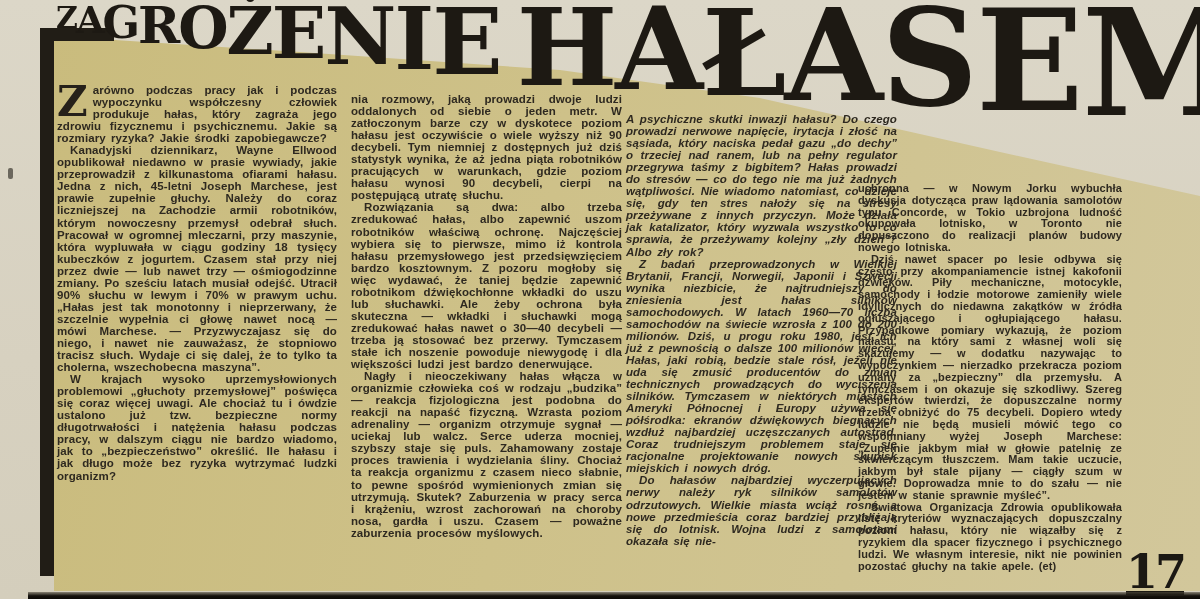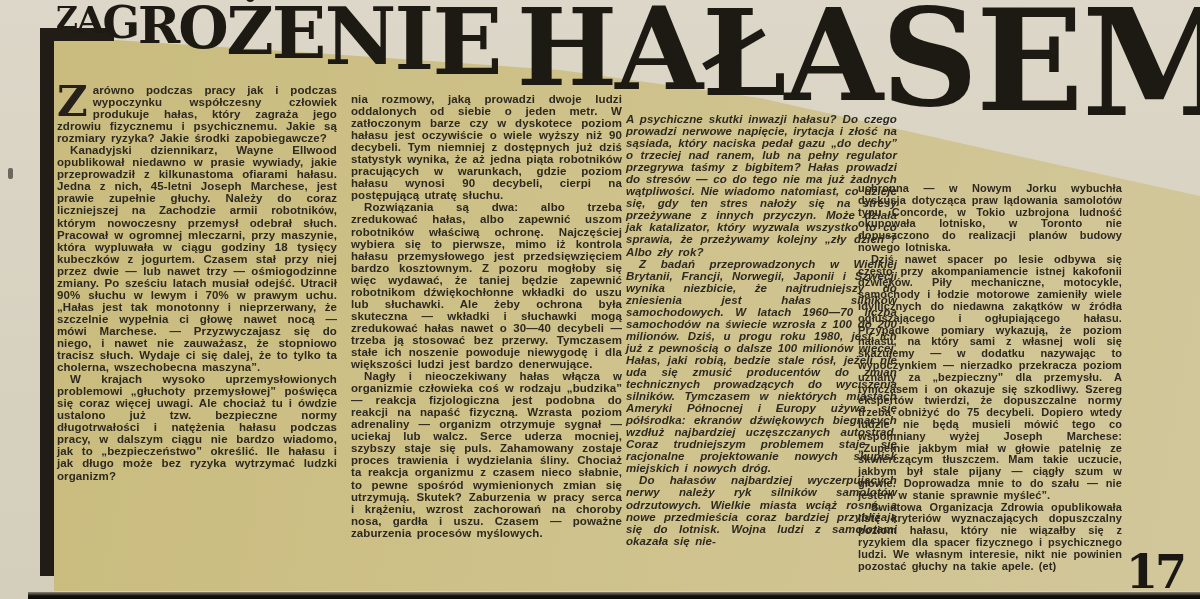--- a/index.html
+++ b/index.html
@@ -38,21 +38,21 @@
   .col2{left:351px;top:93px;width:271px;}
   .col3{left:626px;top:113px;width:271px;font-style:italic;}
   .col4{left:858px;top:183px;width:264px;font-size:11px;line-height:11.8px;}
   .dropcap{
     float:left;font-size:42px;line-height:33px;font-weight:900;
     margin:1px 5px 0 0;color:#26211a;font-family:"DejaVu Serif",serif;
   }
   .pageno{
     position:absolute;left:1126px;top:552px;z-index:3;
     font-family:"DejaVu Serif",serif;font-weight:900;font-size:46px;line-height:40px;
-    color:#1b1813;letter-spacing:-3px;
+    color:#1b1813;letter-spacing:-3px;text-decoration:underline;
   }
   .bottom-rule{
     position:absolute;left:28px;top:592px;width:1172px;height:7px;z-index:4;
     background:linear-gradient(180deg,#57514396 0%,#14110c 55%,#0c0a07 100%);
   }
 </style>
 </head>
 <body>
 
 <div class="page">

